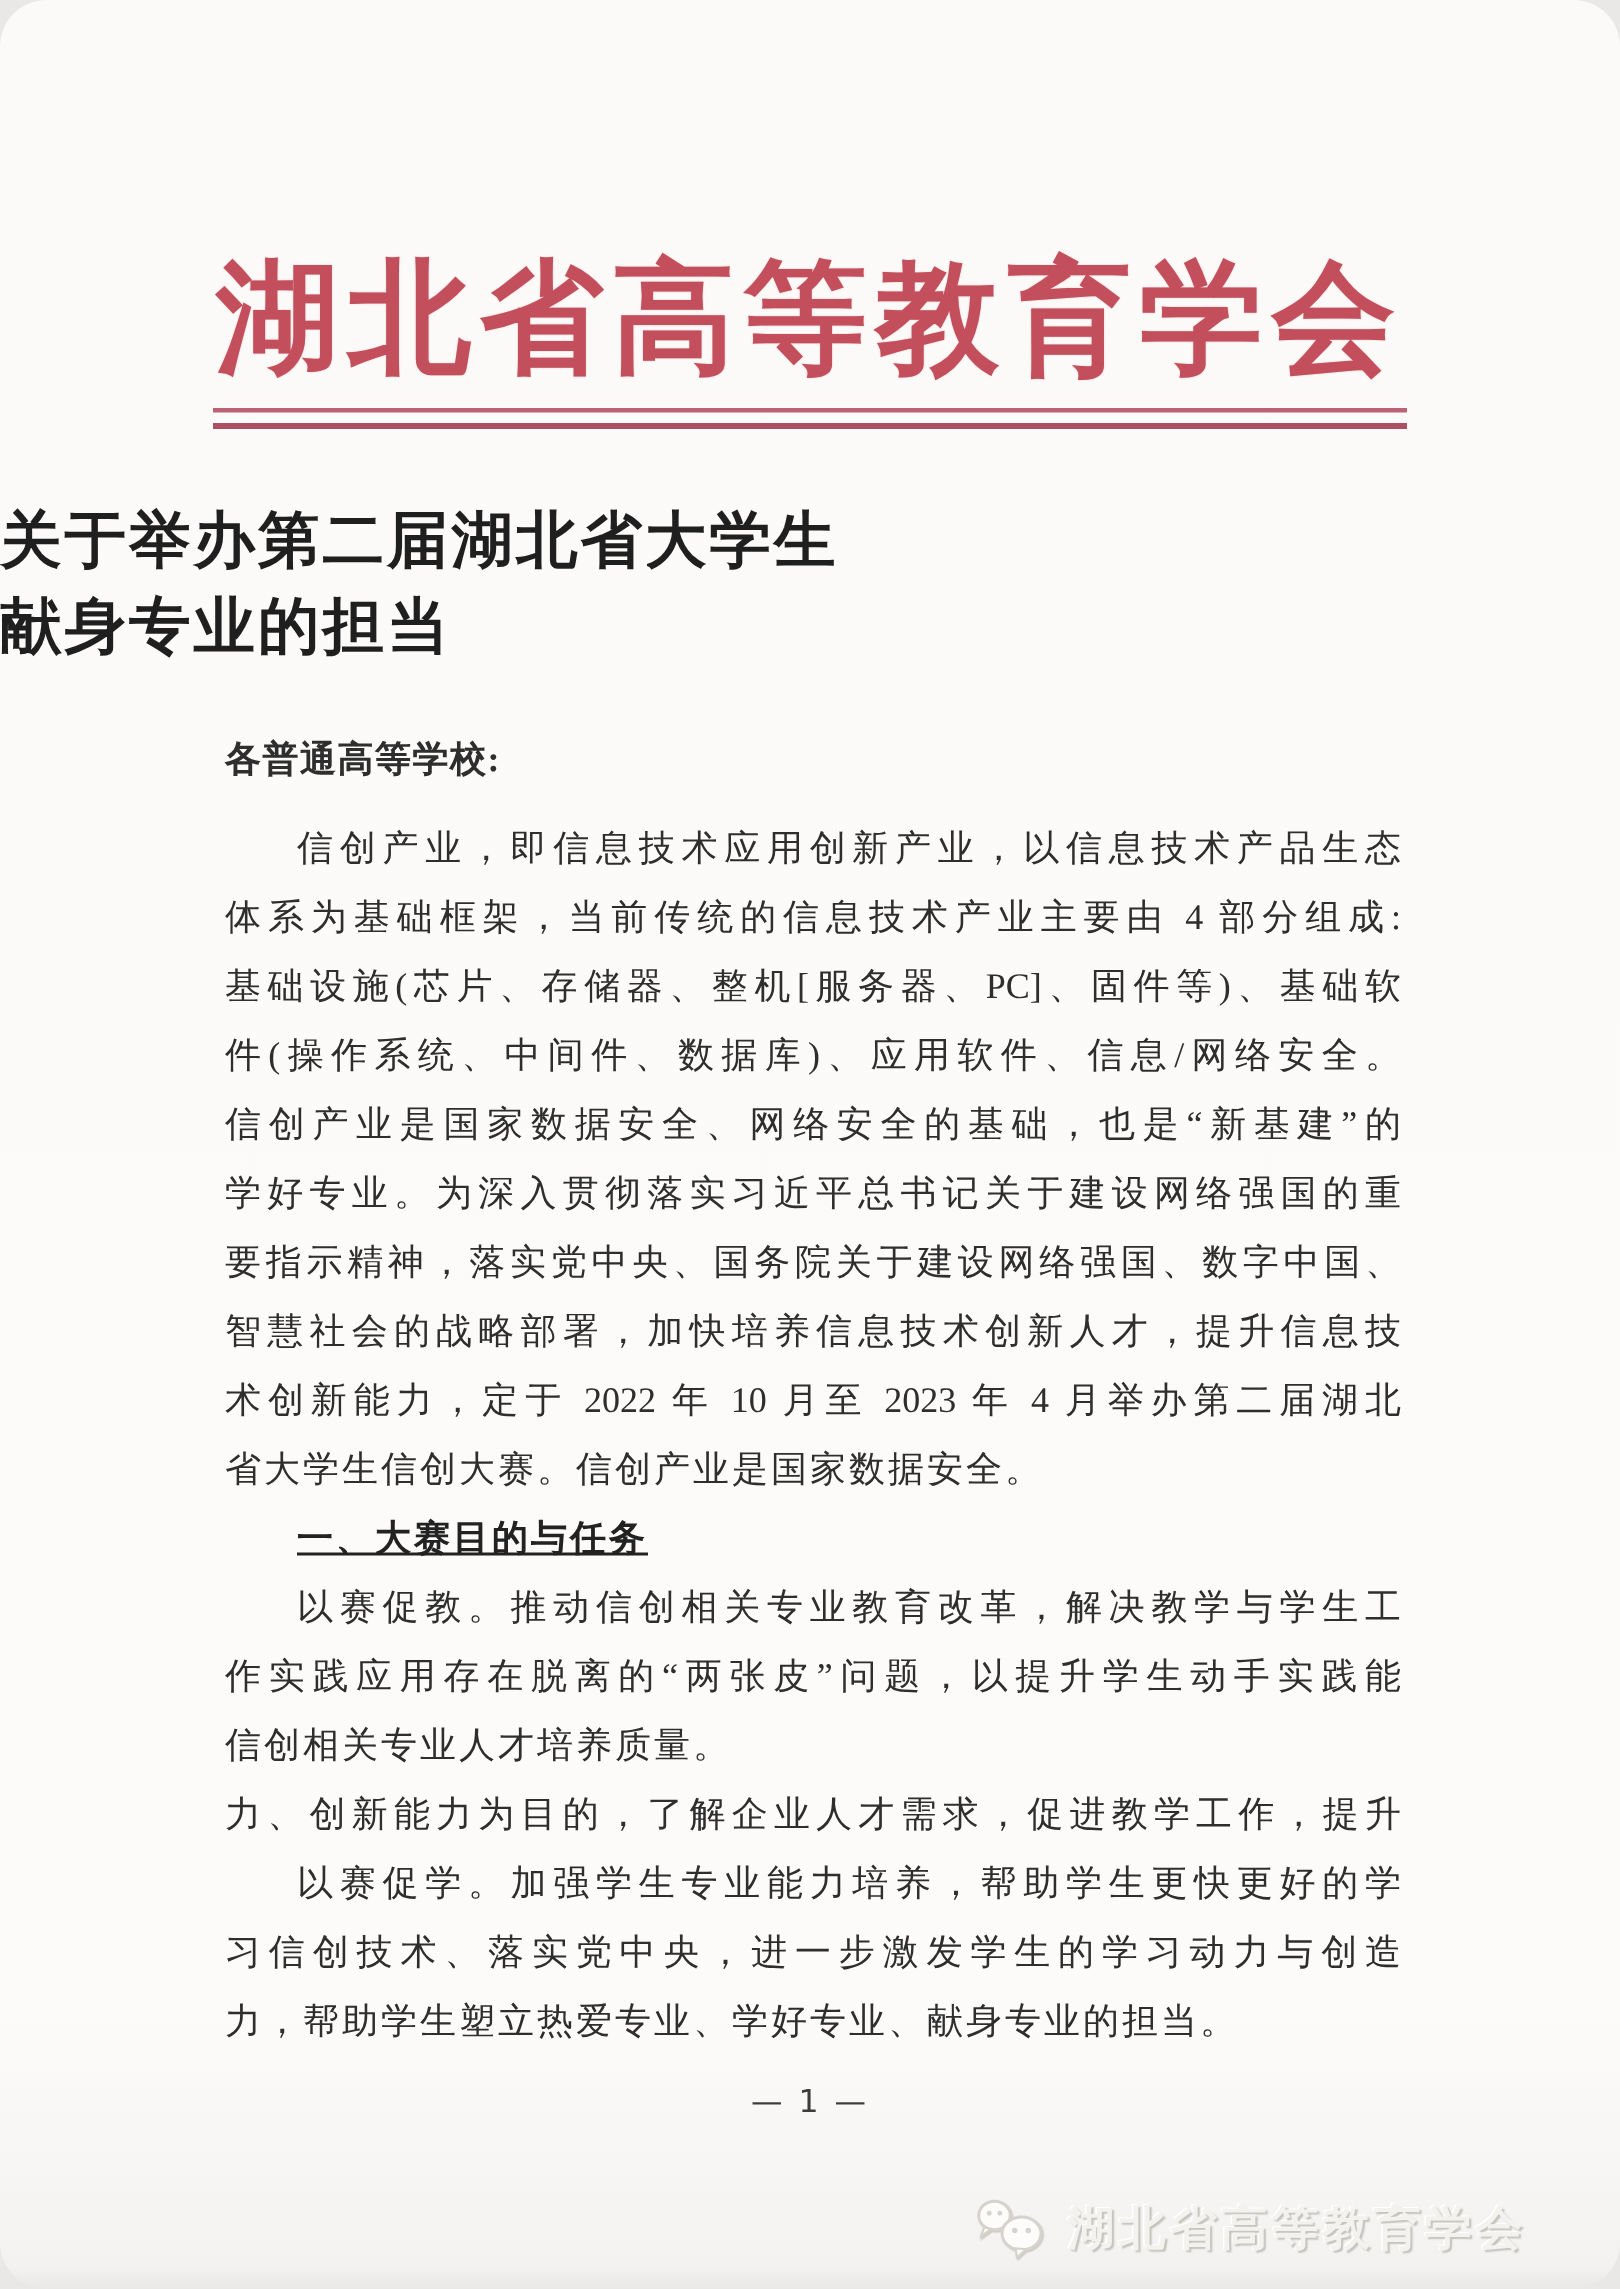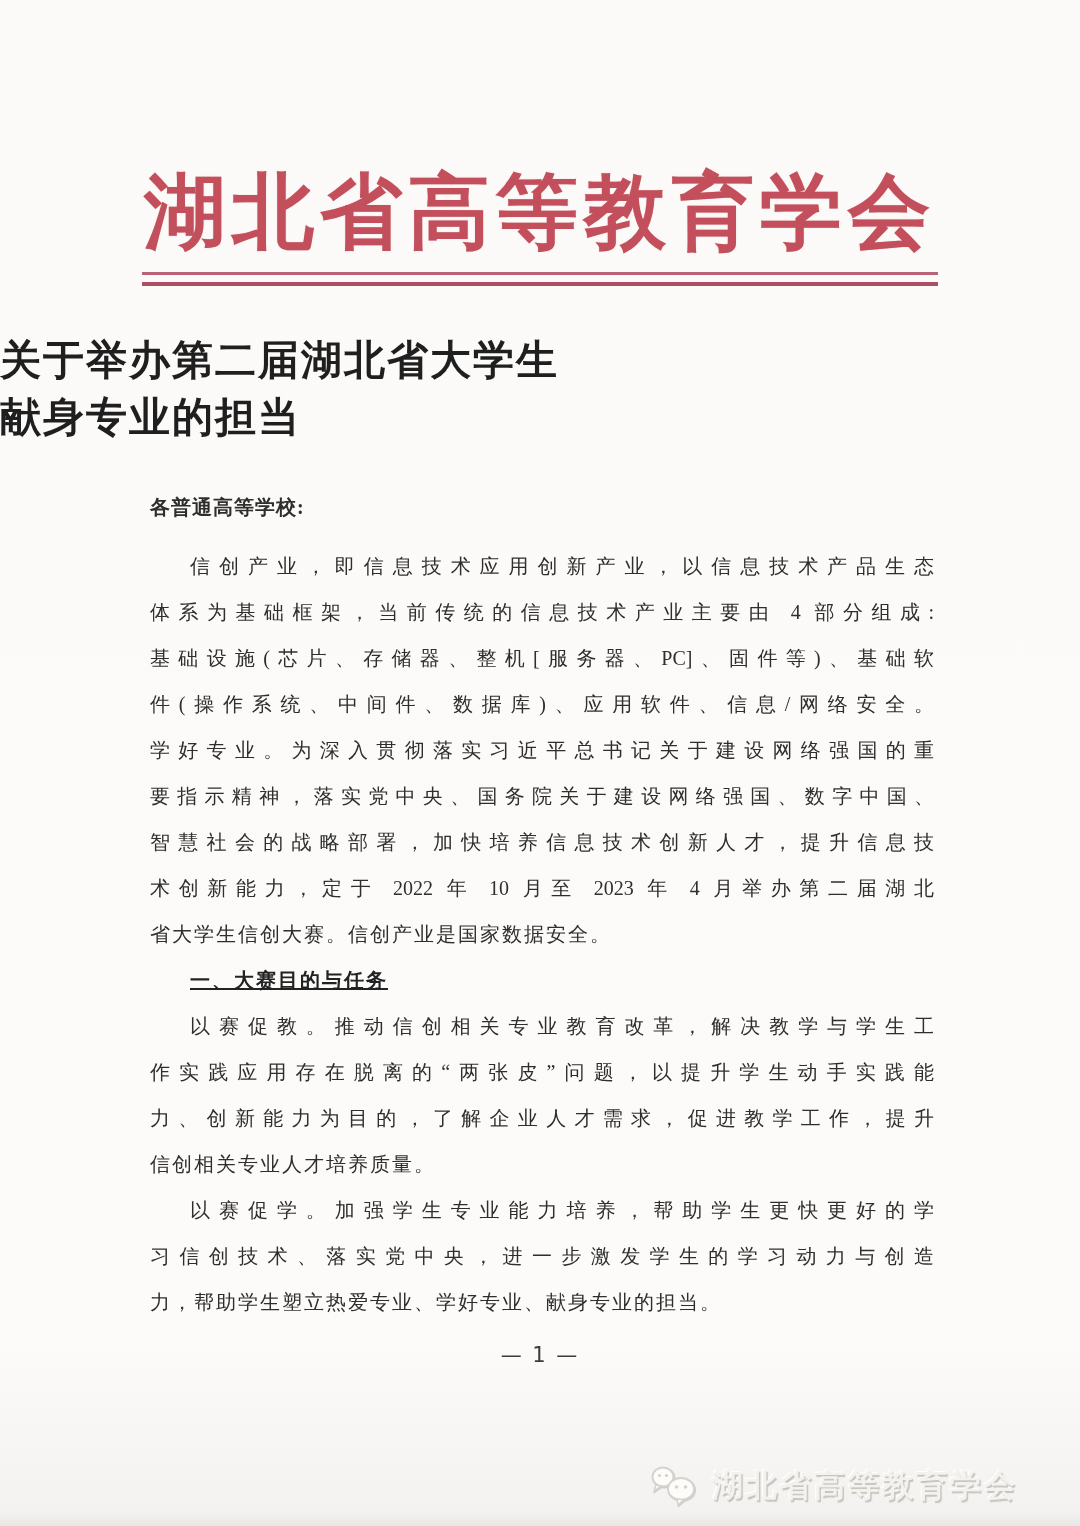--- a/index.html
+++ b/index.html
@@ -4,20 +4,21 @@
 <style>
   html,body{margin:0;padding:0;background:#e9e8e6;}
   .page{
     position:relative;
     width:1080px;height:1526px;
     margin:0 auto;
     background:linear-gradient(180deg,#fbfaf8 0%,#fcfbfa 88%,#f3f2f0 99%,#e9e8e6 100%);
     overflow:hidden;
     font-family:"Liberation Serif","DejaVu Serif",serif;
     color:#2b2b2b;
+    border-radius:31px;
   }
   
   .masthead{
     margin:164px 140px 0 140px;
     text-align:center;
     font-size:82px;
     font-weight:700;
     letter-spacing:6px;
     line-height:1.2;
     color:#c24f5b;
@@ -33,21 +34,21 @@
     text-align:left;
     font-weight:700;
     font-size:41px;
     line-height:57px;
     letter-spacing:2px;
     color:#1f1f1f;
   }
   
   .body-block{
     margin:38px 146px 15px 150px; 
-    font-size:20px;
+    font-size:24px;
     line-height:46px;
     color:#2e2e2e;
   }
   .salutation{
     font-weight:700;
     margin:0 0 13px 0;
     letter-spacing:1px;
   }
   .ln{
     text-align:justify;
@@ -114,30 +115,31 @@
     <div>献身专业的担当</div>
   </h1>
 
   <main class="body-block">
     <p class="salutation">各普通高等学校:</p>
 
     <div class="ln ind">信创产业，即信息技术应用创新产业，以信息技术产品生态</div>
     <div class="ln">体系为基础框架，当前传统的信息技术产业主要由 4 部分组成:</div>
     <div class="ln">基础设施(芯片、存储器、整机[服务器、PC]、固件等)、基础软</div>
     <div class="ln">件(操作系统、中间件、数据库)、应用软件、信息/网络安全。</div>
+    <div class="ln">信创产业是国家数据安全、网络安全的基础，也是“新基建”的</div>
     <div class="ln">学好专业。为深入贯彻落实习近平总书记关于建设网络强国的重</div>
     <div class="ln">要指示精神，落实党中央、国务院关于建设网络强国、数字中国、</div>
     <div class="ln">智慧社会的战略部署，加快培养信息技术创新人才，提升信息技</div>
     <div class="ln">术创新能力，定于 2022 年 10 月至 2023 年 4 月举办第二届湖北</div>
     <div class="ln end">省大学生信创大赛。信创产业是国家数据安全。</div>
     <div class="head">一、大赛目的与任务</div>
     <div class="ln ind">以赛促教。推动信创相关专业教育改革，解决教学与学生工</div>
     <div class="ln">作实践应用存在脱离的“两张皮”问题，以提升学生动手实践能</div>
+    <div class="ln end">信创相关专业人才培养质量。</div>
     <div class="ln">力、创新能力为目的，了解企业人才需求，促进教学工作，提升</div>
-    <div class="ln end">信创相关专业人才培养质量。</div>
     <div class="ln ind">以赛促学。加强学生专业能力培养，帮助学生更快更好的学</div>
     <div class="ln">习信创技术、落实党中央，进一步激发学生的学习动力与创造</div>
     <div class="ln end">力，帮助学生塑立热爱专业、学好专业、献身专业的担当。</div>
   </main>
 
   <footer>
     <div class="pageno">— 1 —</div>
   </footer>
 
   <div class="watermark">

